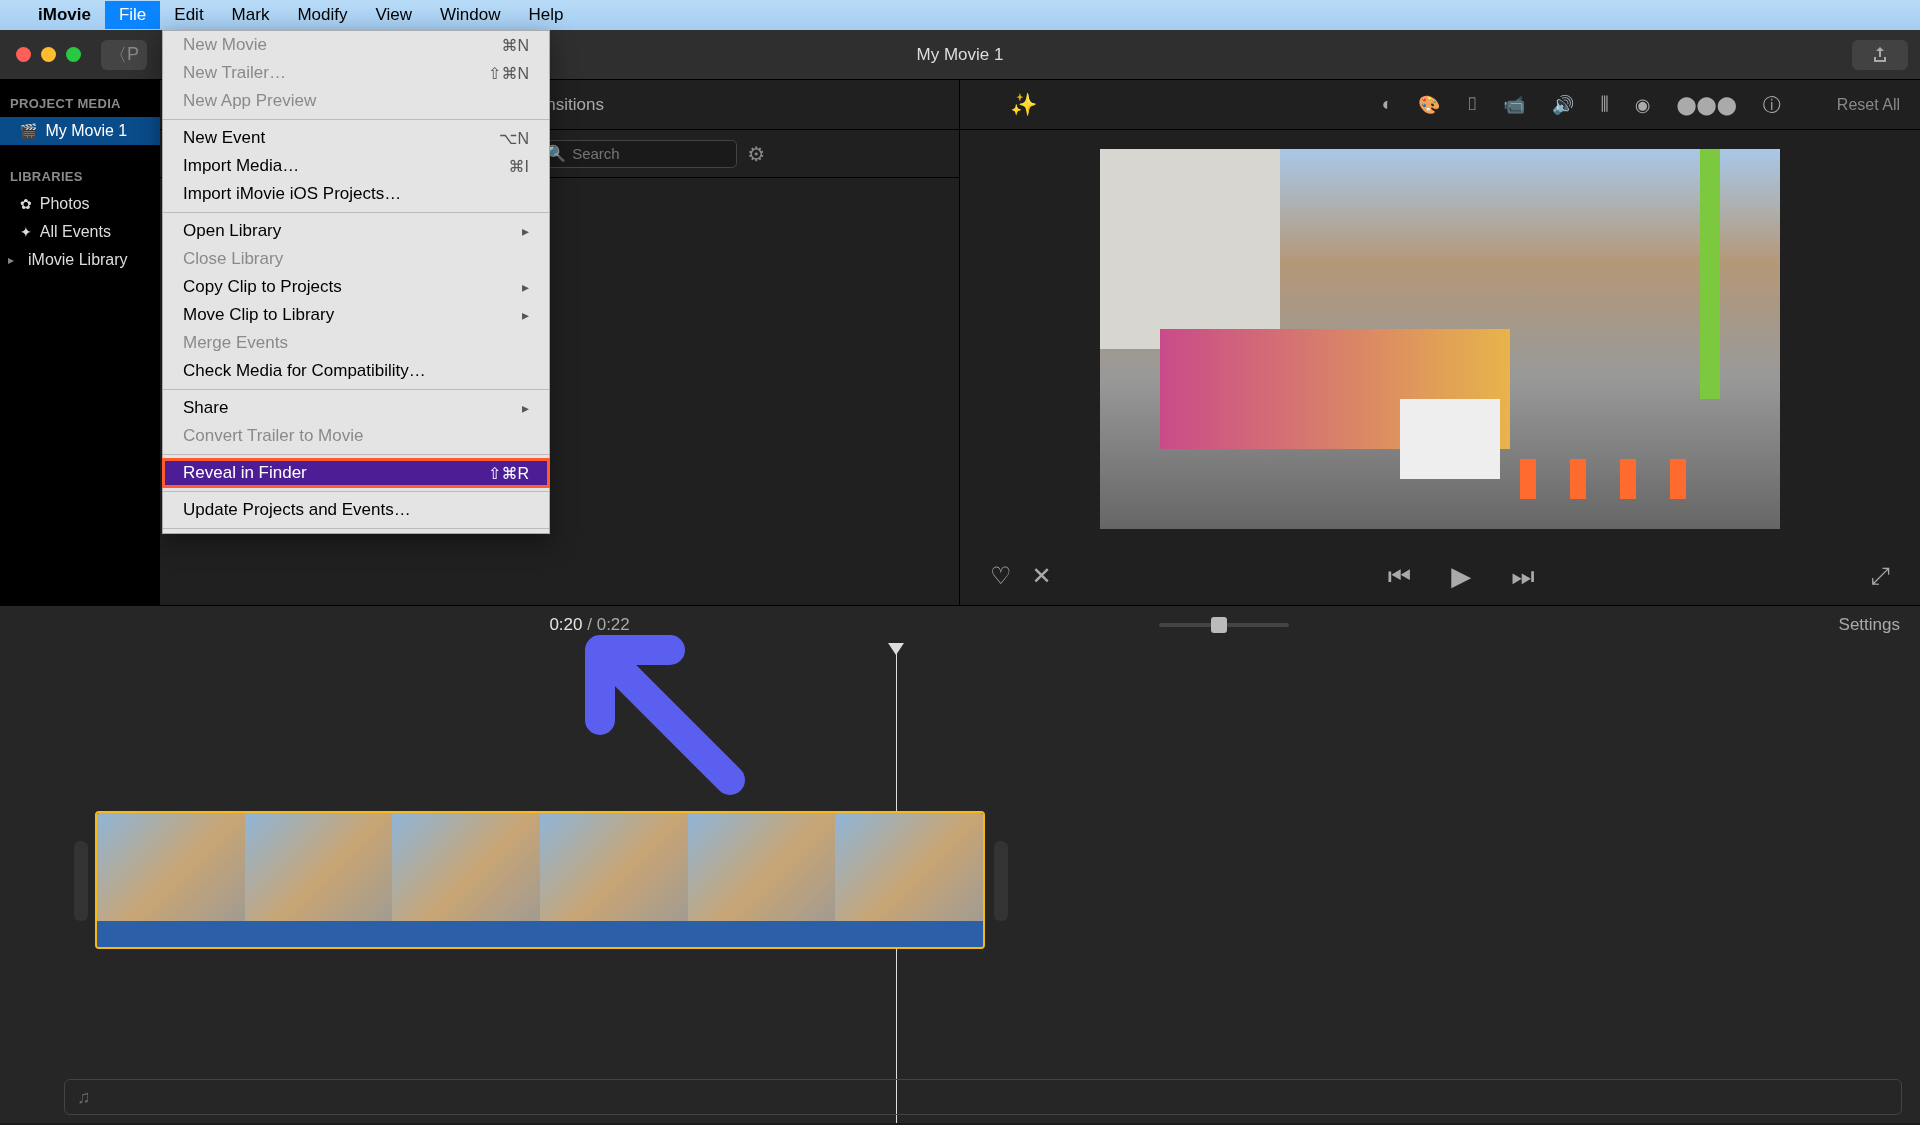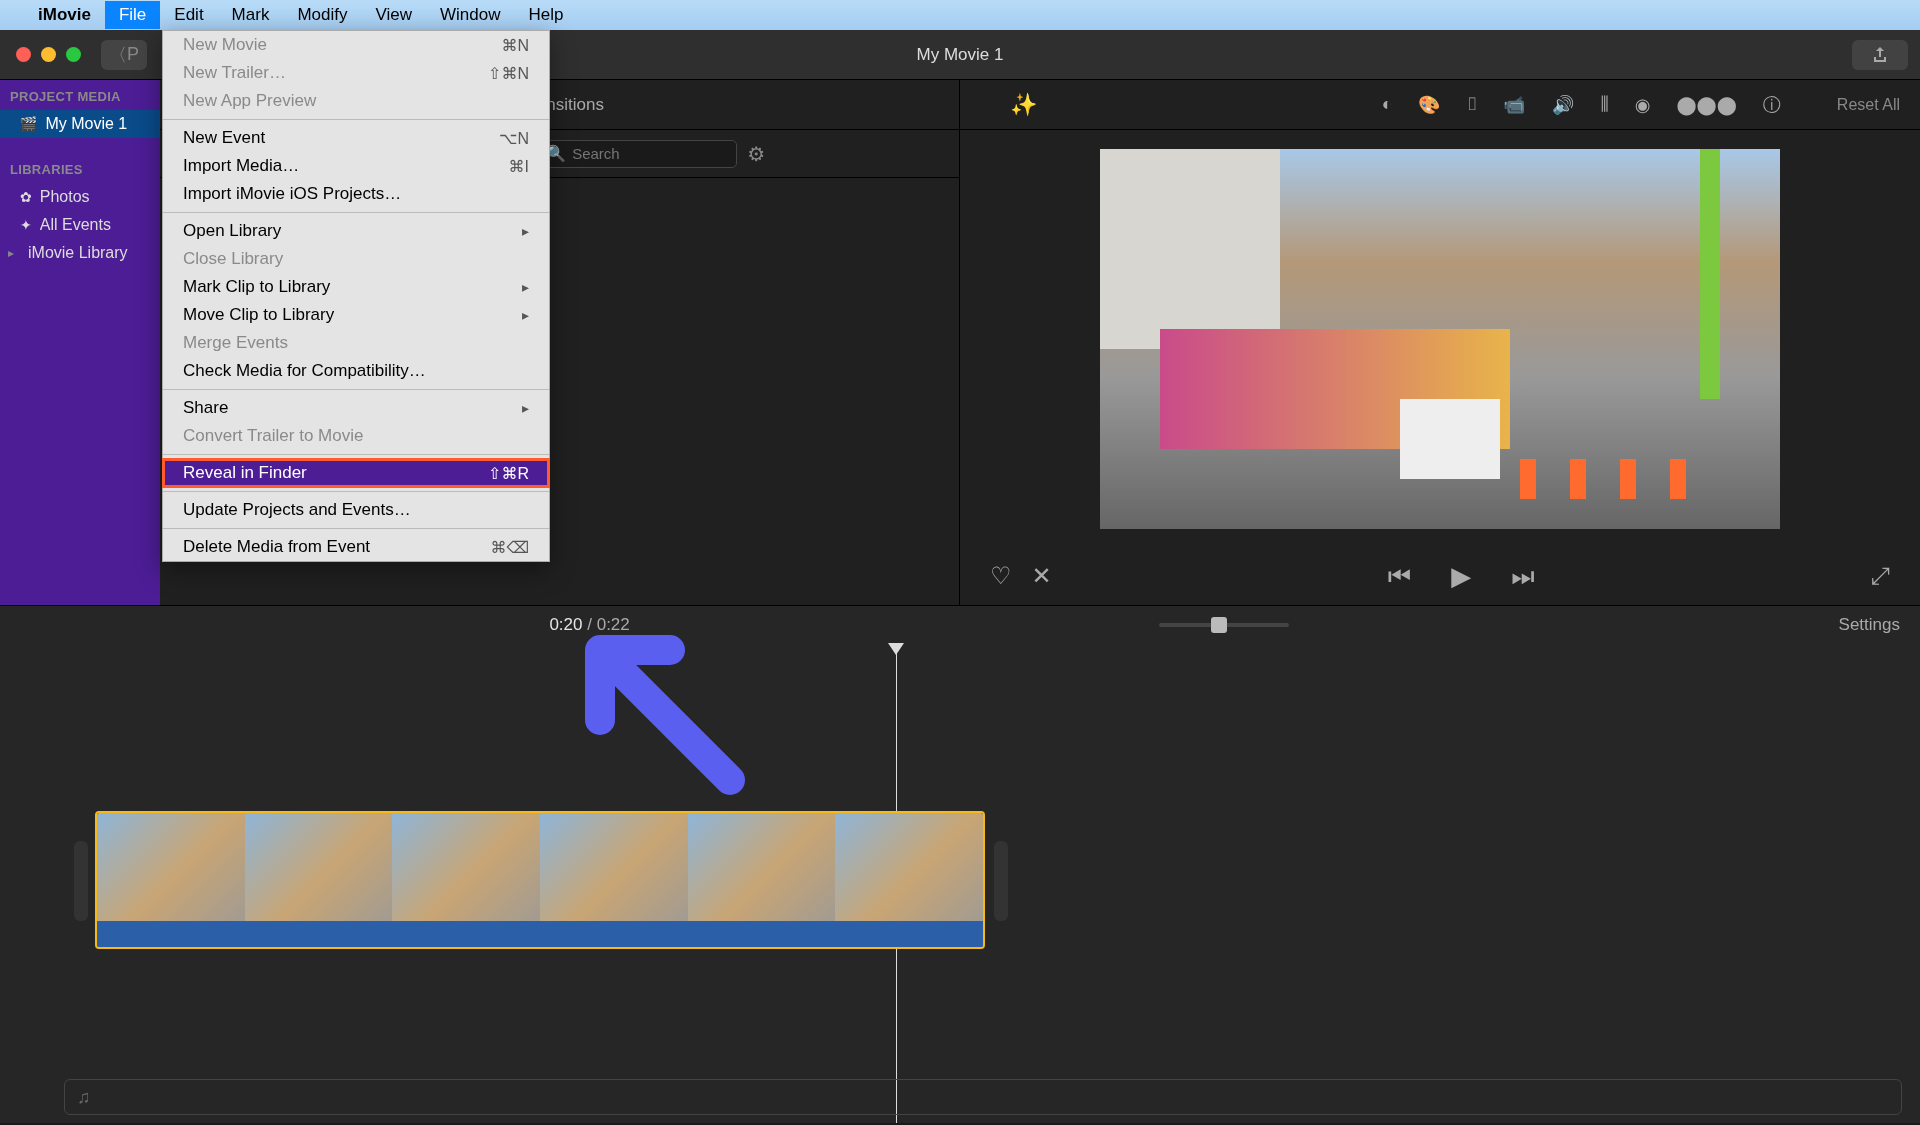--- a/index.html
+++ b/index.html
@@ -16,21 +16,21 @@
 .titlebar { height:50px; background:#2f2f2f; display:flex; align-items:center; position:relative; border-bottom:1px solid #000; }
 .traffic { display:flex; gap:10px; margin-left:16px; }
 .dot { width:15px; height:15px; border-radius:50%; }
 .dot.red { background:#ff5f57; } .dot.yellow{ background:#febc2e;} .dot.green{background:#28c840;}
 .nav-btn { margin-left:20px; width:46px; height:30px; background:#444; border-radius:6px; display:flex; align-items:center; justify-content:center; color:#888; font-size:18px;}
 .title { position:absolute; left:50%; transform:translateX(-50%); color:#ddd; font-size:17px;}
 .share-btn { position:absolute; right:12px; width:56px; height:30px; background:#424242; border-radius:6px; display:flex; align-items:center; justify-content:center;}
 
 
 .main { display:flex; height:525px; }
-.sidebar { width:160px; background:#4c1d95; padding-top:3px; }
+.sidebar { width:160px; background:#000000; padding-top:10px; }
 .side-head { color:#8a8a8a; font-size:13px; font-weight:700; padding:6px 10px; letter-spacing:0.3px;}
 .side-item { color:#ddd; font-size:16px; padding:5px 10px 5px 20px; display:flex; align-items:center; gap:8px;}
 .side-item.sel { background:#0a4b8a; color:#fff;}
 .side-item .ico { font-size:14px; }
 .side-item .chev { width:10px; color:#888; font-size:12px; margin-left:-12px; margin-right:2px;}
 
 .center { flex:1; background:#202020; display:flex; flex-direction:column; border-right:1px solid #000;}
 .tabs { height:50px; display:flex; align-items:center; gap:40px; padding-left:260px; border-bottom:1px solid #000; color:#aaa; font-size:17px;}
 .filterbar { height:48px; display:flex; align-items:center; padding:0 12px; gap:10px; border-bottom:1px solid #000;}
 .allclips { color:#ddd; font-size:16px; margin-left:280px; display:flex; align-items:center; gap:4px;}
@@ -260,21 +260,21 @@
     </div>
   <div class="sep"></div>
   <div class="row">
       <span class="lbl">Open Library</span>
       <span class="sub">▸</span>
     </div>
   <div class="row disabled">
       <span class="lbl">Close Library</span>
     </div>
   <div class="row">
-      <span class="lbl">Mark Clip to Library</span>
+      <span class="lbl">Copy Clip to Projects</span>
       <span class="sub">▸</span>
     </div>
   <div class="row">
       <span class="lbl">Move Clip to Library</span>
       <span class="sub">▸</span>
     </div>
   <div class="row disabled">
       <span class="lbl">Merge Events</span>
     </div>
   <div class="row">
@@ -291,21 +291,17 @@
   <div class="sep"></div>
   <div class="row highlight">
       <span class="lbl">Reveal in Finder</span>
       <span class="kb">⇧⌘R</span>
     </div>
   <div class="sep"></div>
   <div class="row">
       <span class="lbl">Update Projects and Events…</span>
     </div>
   <div class="sep"></div>
-  <div class="row">
-      <span class="lbl">Delete Media from Event</span>
-      <span class="kb">⌘⌫</span>
-    </div>
 </div>
 
 <svg class="arrow" width="200" height="200">
   <path d="M 170 170 L 40 40 M 40 40 L 40 110 M 40 40 L 110 40" stroke="#5b5ff0" stroke-width="30" fill="none" stroke-linecap="round" stroke-linejoin="round"></path>
 </svg>
 
 </body></html>

